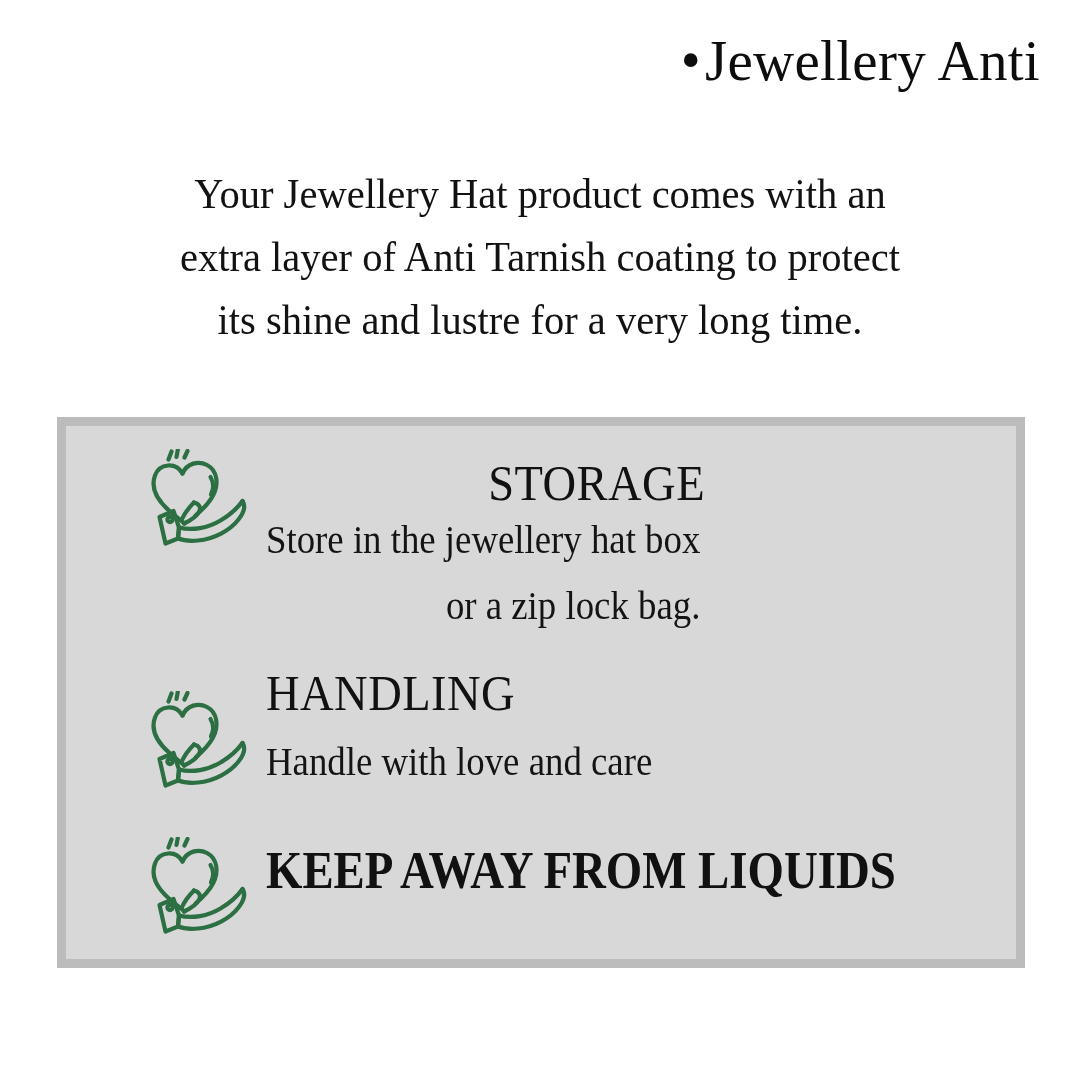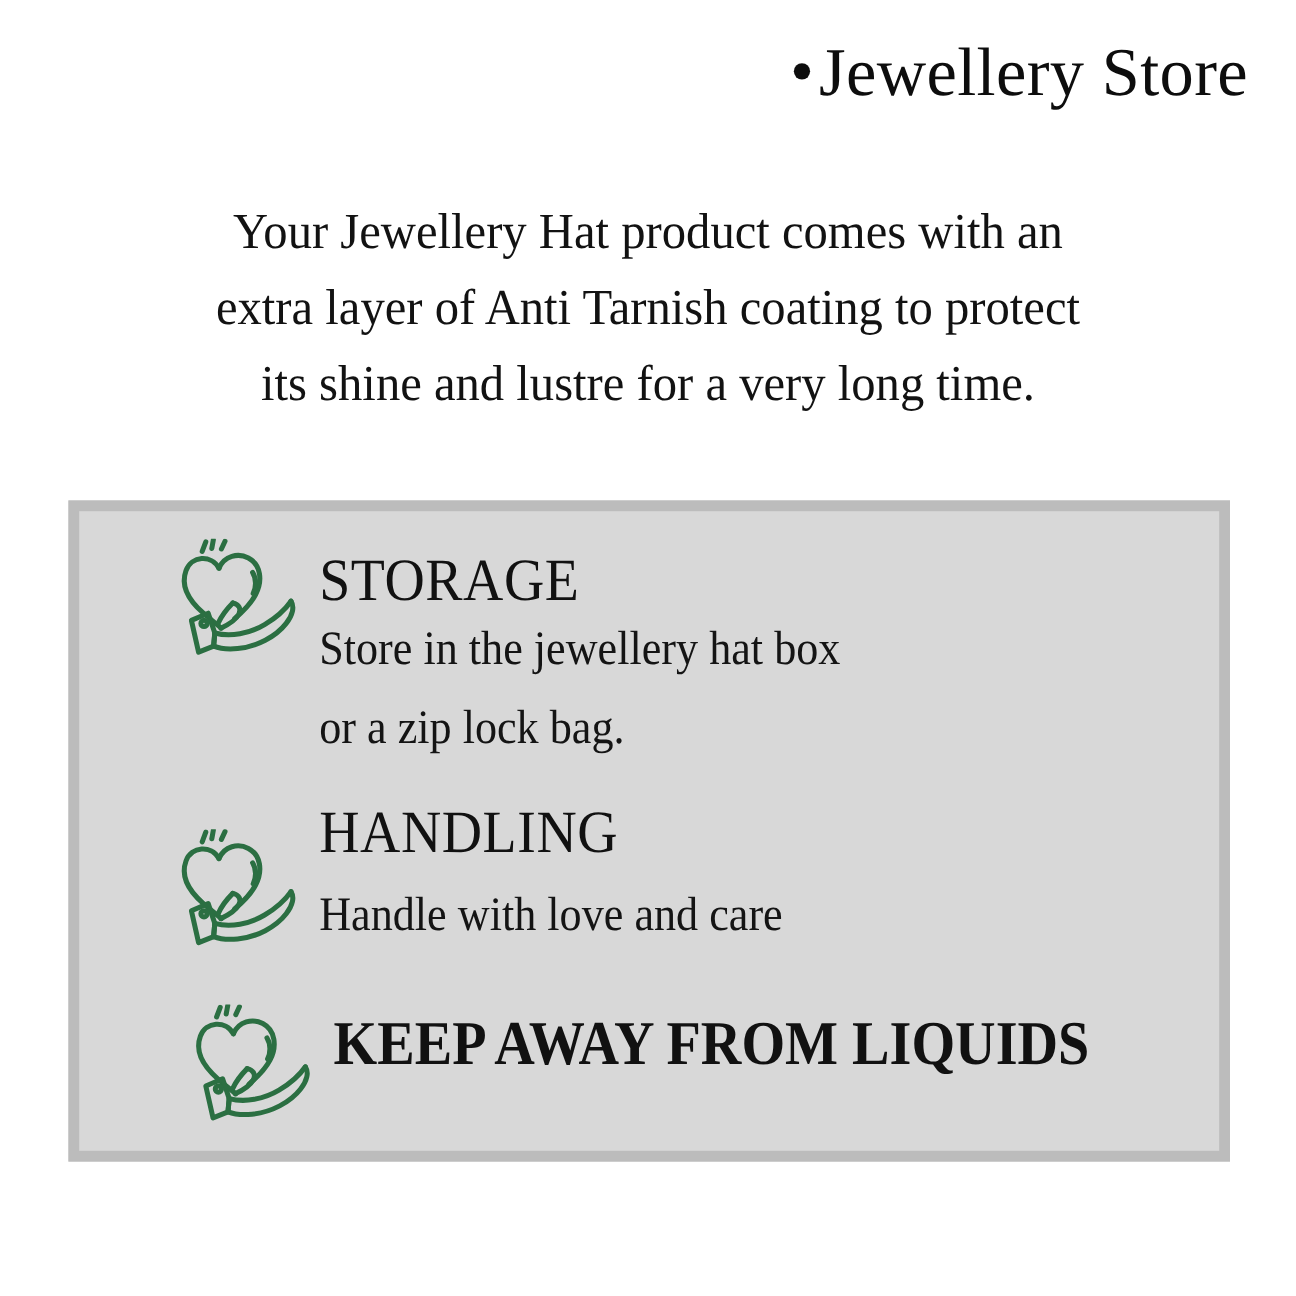--- a/index.html
+++ b/index.html
@@ -69,23 +69,23 @@
   .care-list {
     position: absolute;
     inset: 0;
   }
 
   .care-item {
     position: absolute;
     display: flex;
     align-items: flex-start;
   }
-  .care-item-1 { left: 80px; top: 23px; }
+  .care-item-1 { left: 80px; top: 23px; text-align: right; }
   .care-item-2 { left: 80px; top: 233px; align-items: flex-end; }
-  .care-item-3 { left: 92px; top: 411px; }
+  .care-item-3 { left: 80px; top: 411px; }
 
   .care-icon {
     width: 104px;
     height: 100px;
     flex: 0 0 104px;
     margin-right: 16px;
     display: block;
   }
   .care-icon svg { display: block; width: 100%; height: 100%; }
 
@@ -122,21 +122,21 @@
     transform: scaleX(0.92);
     transform-origin: left top;
   }
   .care-body.spaced { margin-top: 8px; }
   .item-2 .care-body { margin-top: 12px; }
 </style>
 </head>
 <body>
 
 <div class="page-title">
-  <span class="bullet-dot">•</span><span>Jewellery Store</span>
+  <span class="bullet-dot">•</span><span>Jewellery Anti</span>
 </div>
 
 <div class="intro-paragraph">
   <div>Your Jewellery Hat product comes with an</div>
   <div>extra layer of Anti Tarnish coating to protect</div>
   <div>its shine and lustre for a very long time.</div>
 </div>
 
 <div class="care-panel">
   <div class="care-list">

